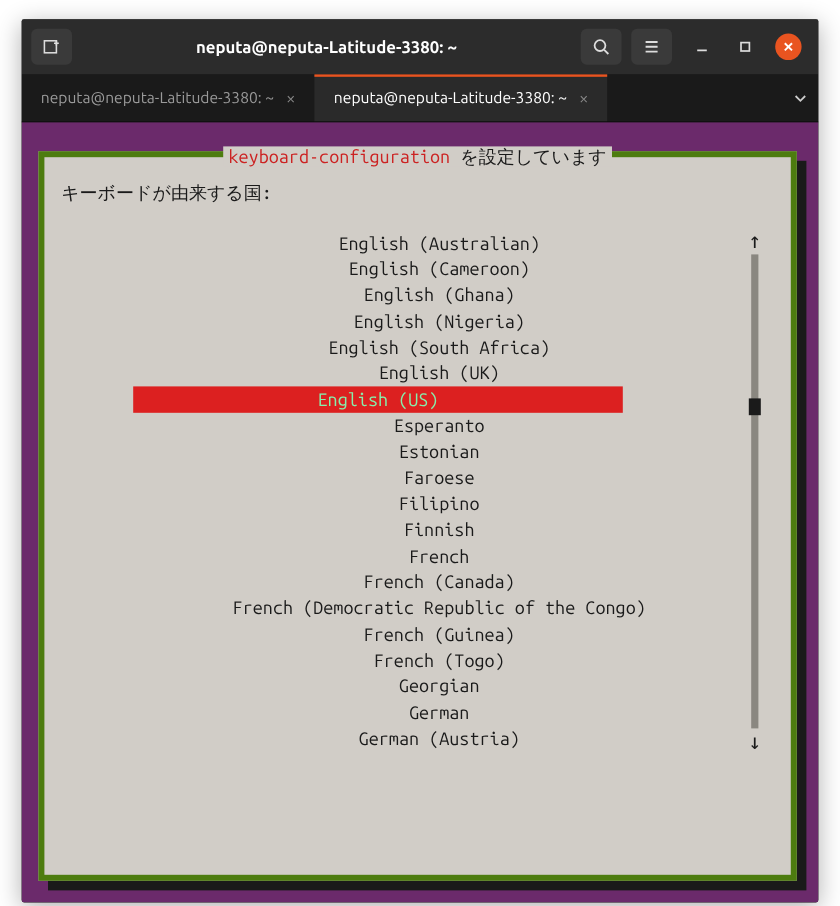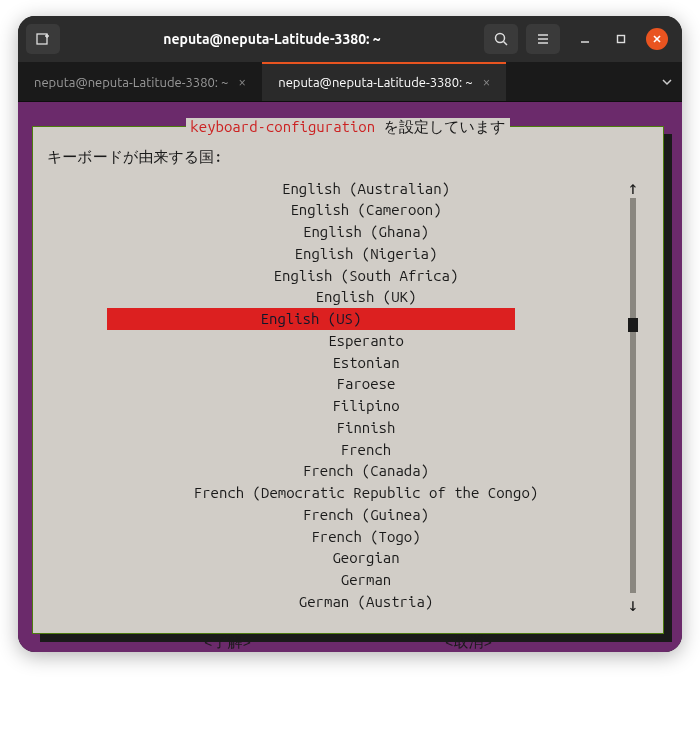--- a/index.html
+++ b/index.html
@@ -12,23 +12,23 @@
       height: 755px;
       background: #ffffff;
       font-family: "Ubuntu Mono", "DejaVu Sans Mono", monospace;
       overflow: hidden;
     }
     .window {
       position: absolute;
       top: 16px;
       left: 18px;
       width: 664px;
-      height: 636px;
+      height: 736px;
       background: #1e1e1e;
-      border-radius: 17px;
+      border-radius: 2px;
       overflow: hidden;
       box-shadow: 0 4px 20px rgba(0,0,0,0.3);
     }
     .titlebar {
       height: 46px;
       background: #2c2c2c;
       display: flex;
       align-items: center;
       padding: 0 8px;
       gap: 8px;
@@ -145,21 +145,21 @@
       bottom: -2px;
       background: #1a1a1a;
     }
     .dialog {
       position: absolute;
       top: 0;
       left: 0;
       right: 6px;
       bottom: 6px;
       background: #d1cdc7;
-      border: 1px solid #4d7c0f;
+      border: 5px solid #4d7c0f;
       color: #1a1a1a;
       font-size: 15px;
       line-height: 1.45;
     }
     .dialog-title {
       text-align: center;
       margin-top: -11px;
       margin-bottom: 4px;
     }
     .dialog-title-text {
@@ -169,38 +169,38 @@
     .dialog-title .red {
       color: #cc2222;
     }
     .dialog-body {
       padding: 4px 14px 8px 14px;
     }
     .desc {
       margin-bottom: 14px;
     }
     .prompt {
-      margin-bottom: 10px;
+      margin-bottom: 20px;
     }
     .list-area {
       display: flex;
       margin-left: 60px;
       margin-right: 8px;
     }
     .list {
       flex: 1;
     }
     .list-item {
       white-space: pre;
       padding: 0 4px;
       text-align: center;
     }
     .list-item.selected {
       background: #dc2020;
-      color: #0f172a;
+      color: #86efac;
       display: inline-block;
       width: 408px;
     }
     .scroll-col {
       width: 16px;
       display: flex;
       flex-direction: column;
       align-items: center;
     }
     .arrow {
@@ -313,22 +313,18 @@
             <div class="list" id="country-list"><div class="list-item">English (Australian)</div><div class="list-item">English (Cameroon)</div><div class="list-item">English (Ghana)</div><div class="list-item">English (Nigeria)</div><div class="list-item">English (South Africa)</div><div class="list-item">English (UK)</div><div class="list-item selected">English (US)</div><div class="list-item">Esperanto</div><div class="list-item">Estonian</div><div class="list-item">Faroese</div><div class="list-item">Filipino</div><div class="list-item">Finnish</div><div class="list-item">French</div><div class="list-item">French (Canada)</div><div class="list-item">French (Democratic Republic of the Congo)</div><div class="list-item">French (Guinea)</div><div class="list-item">French (Togo)</div><div class="list-item">Georgian</div><div class="list-item">German</div><div class="list-item">German (Austria)</div></div>
             <div class="scroll-col">
               <div class="arrow">↑</div>
               <div class="scrollbar">
                 <div class="scroll-thumb"></div>
               </div>
               <div class="arrow">↓</div>
             </div>
           </div>
 
-          <div class="buttons">
-            <span class="dlg-btn">&lt;了解&gt;</span>
-            <span class="dlg-btn">&lt;取消&gt;</span>
-          </div>
         </div>
       </div>
     </div>
   </div>
 
 </div>
 
 </body></html>

